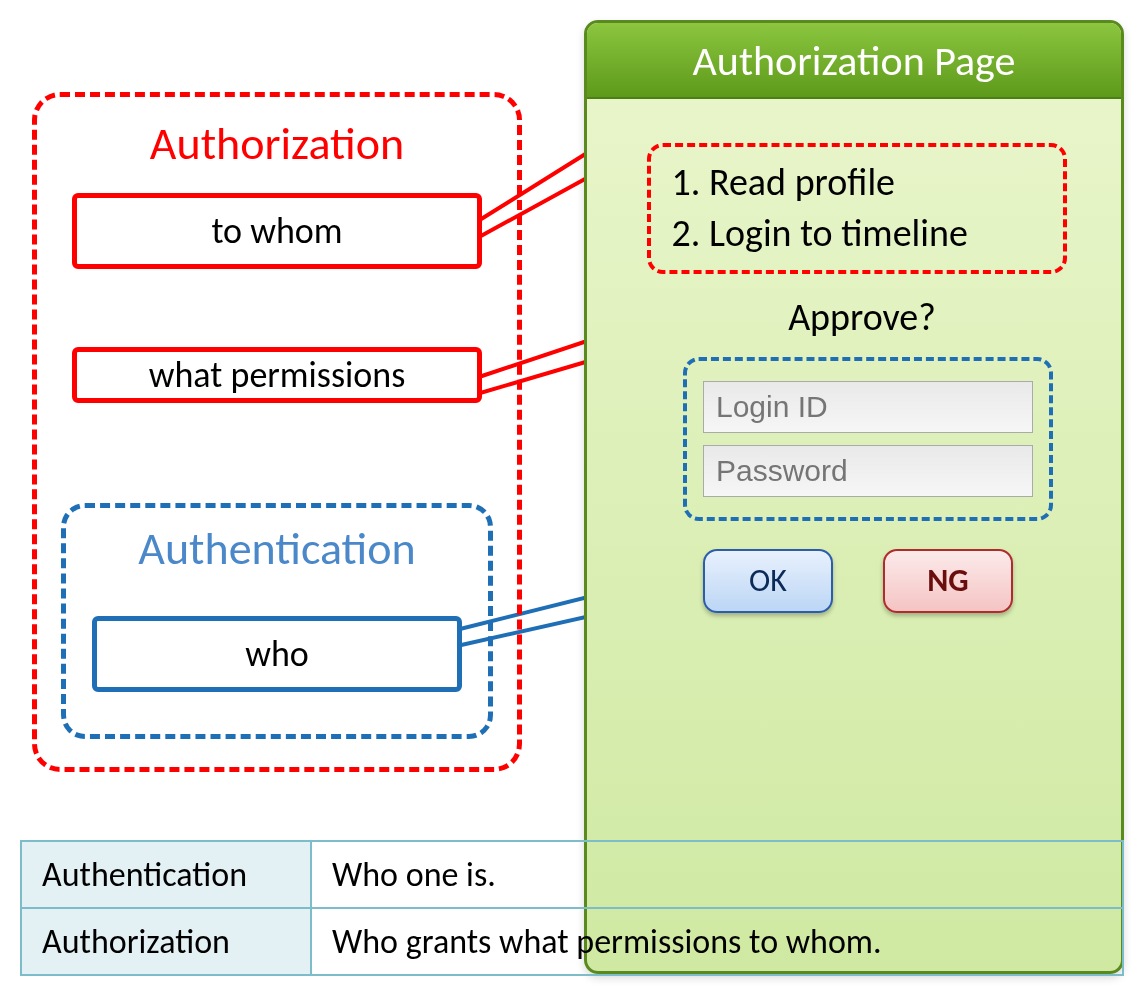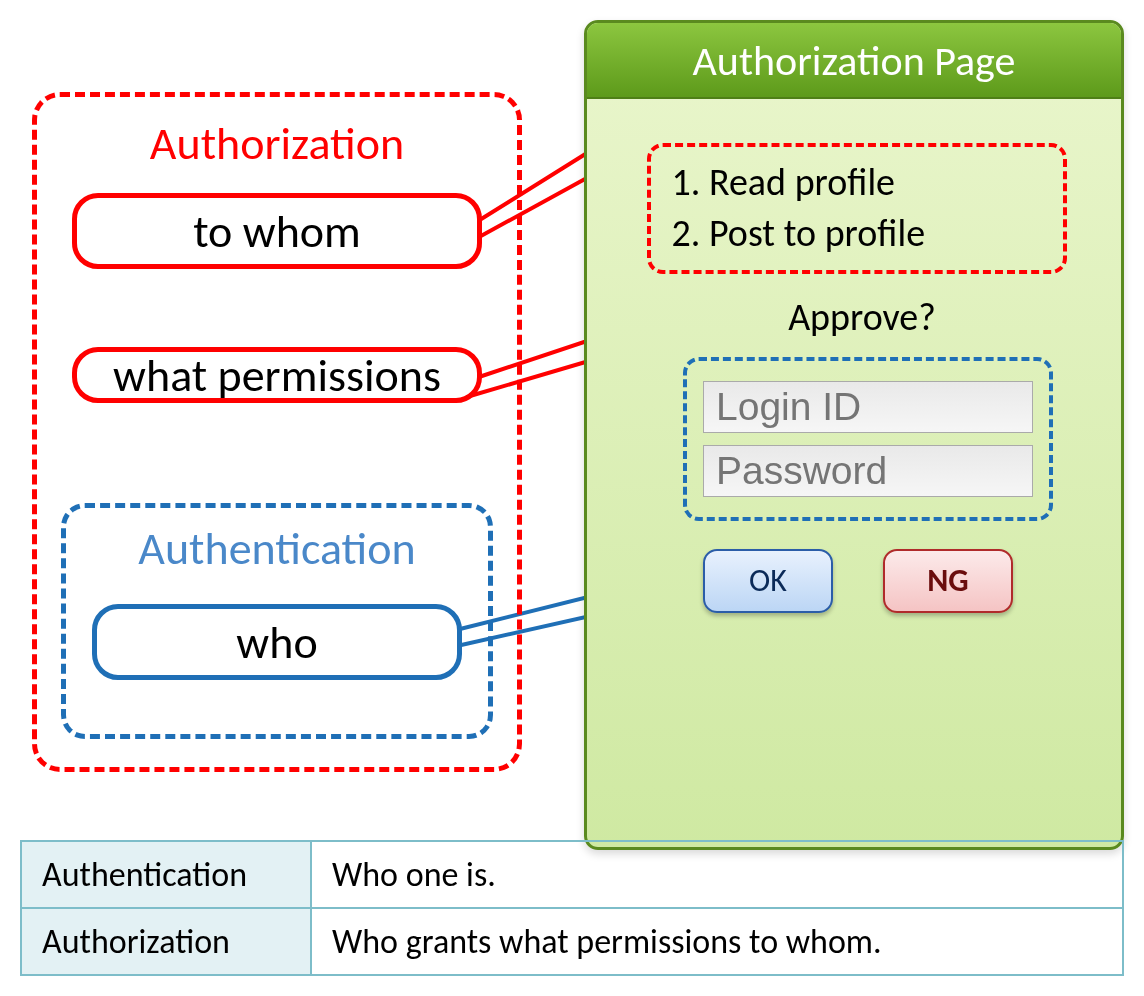--- a/index.html
+++ b/index.html
@@ -33,22 +33,22 @@
     text-align: center;
     color: #ff0000;
     font-size: 46px;
   }
   .pill {
     position: absolute;
     left: 50%;
     transform: translateX(-50%);
     background: #fff;
     border: 5px solid;
-    border-radius: 26px;
-    font-size: 46px;
+    border-radius: 6px;
+    font-size: 36px;
     color: #000;
     text-align: center;
     display: flex;
     align-items: center;
     justify-content: center;
   }
   .pill-red { border-color: #ff0000; }
   .pill-blue { border-color: #1f6fb6; }
   .pill-towhom { top: 96px; width: 410px; height: 76px; }
   .pill-what { top: 250px; width: 410px; height: 56px; }
@@ -66,32 +66,32 @@
   .authn-title {
     position: absolute;
     top: 12px;
     left: 0;
     width: 100%;
     text-align: center;
     color: #4a88c9;
     font-size: 46px;
   }
   .pill-who {
-    top: 96px;
+    top: 108px;
     width: 370px;
     height: 76px;
   }
 
   
   .page-panel {
     position: absolute;
     right: 0;
     top: 0;
     width: 540px;
-    height: 830px;
+    height: 954px;
     border: 3px solid #5a8a1f;
     border-radius: 14px;
     background: linear-gradient(#eaf6cd, #cfe9a2);
     box-shadow: 0 4px 8px rgba(0,0,0,0.15);
     overflow: hidden;
   }
   .page-header {
     height: 76px;
     background: linear-gradient(#8cc63f, #5d9a1a);
     color: #fff;
@@ -134,21 +134,21 @@
     padding: 14px 16px;
     margin: 0 0 28px 72px;
     width: 370px;
   }
   .login-box input {
     width: 100%;
     height: 52px;
     margin: 6px 0;
     background: linear-gradient(#e9e9e9, #f6f6f6);
     border: 1px solid #aaa;
-    font-size: 39px;
+    font-size: 30px;
     padding: 15px 12px;
     color: #777;
   }
   .btn-row {
     display: flex;
     gap: 50px;
     margin-left: 92px;
   }
   .btn {
     width: 130px;
@@ -221,21 +221,21 @@
       </div>
     </div>
   </div>
 
   <div class="page-panel">
     <div class="page-header">Authorization Page</div>
     <div class="page-body">
       <div class="perm-box">
         <ol>
           <li>Read profile</li>
-          <li>Post to profile</li>
+          <li>Login to timeline</li>
         </ol>
       </div>
       <div class="approve-label">Approve?</div>
       <div class="login-box">
         <input type="text" placeholder="Login ID" style="">
         <input type="password" placeholder="Password" style="">
       </div>
       <div class="btn-row">
         <div class="btn btn-ok">
             <span>OK</span>

